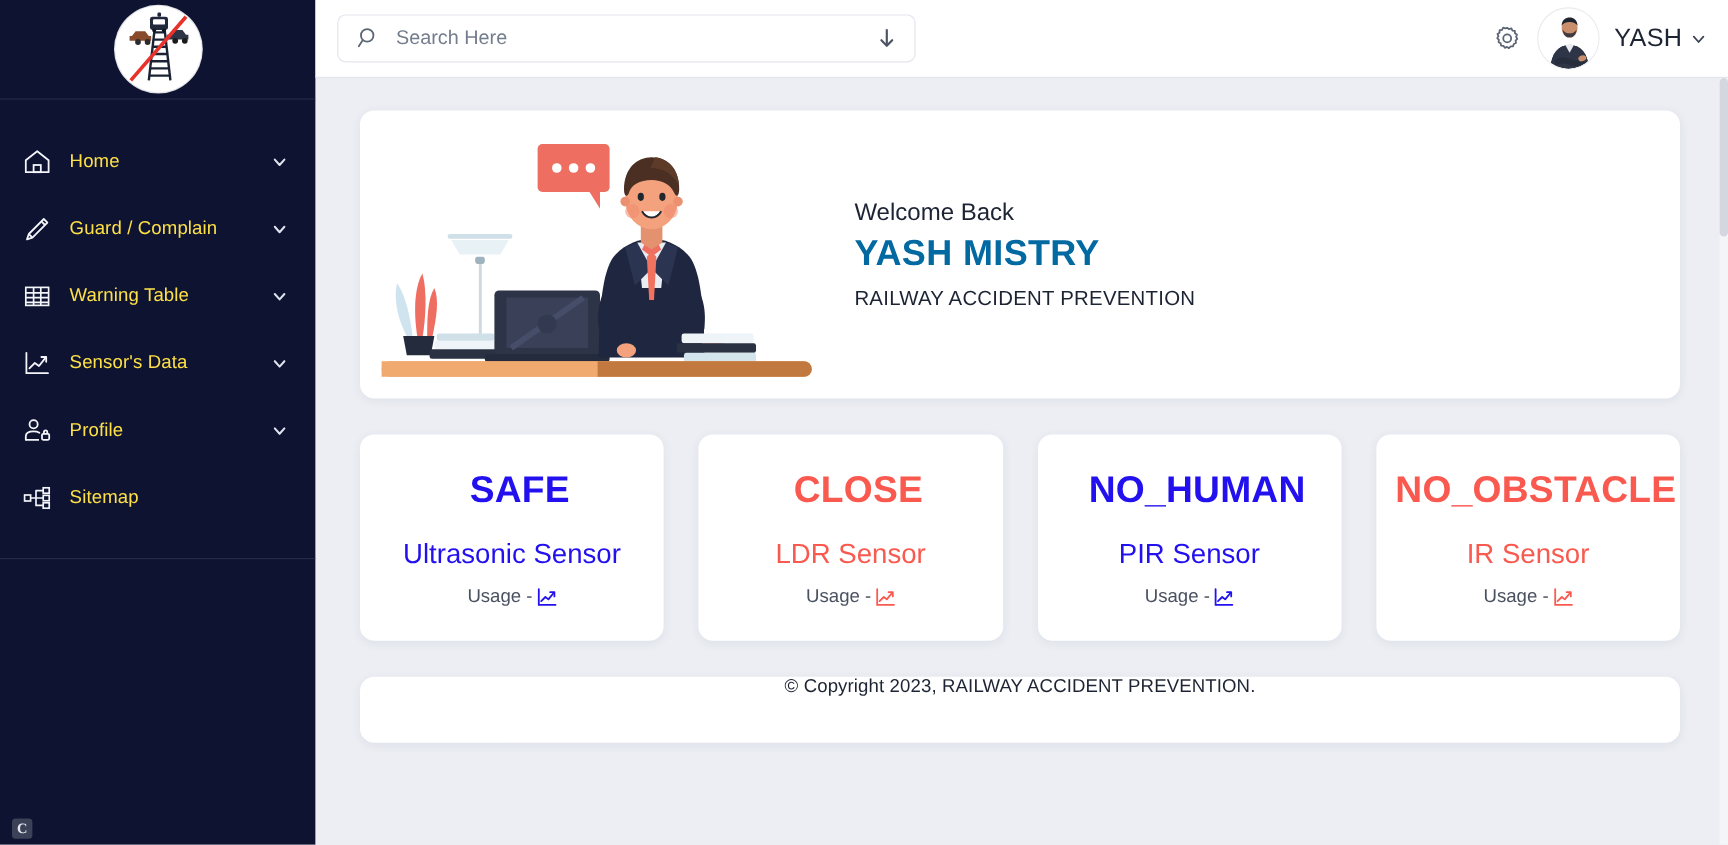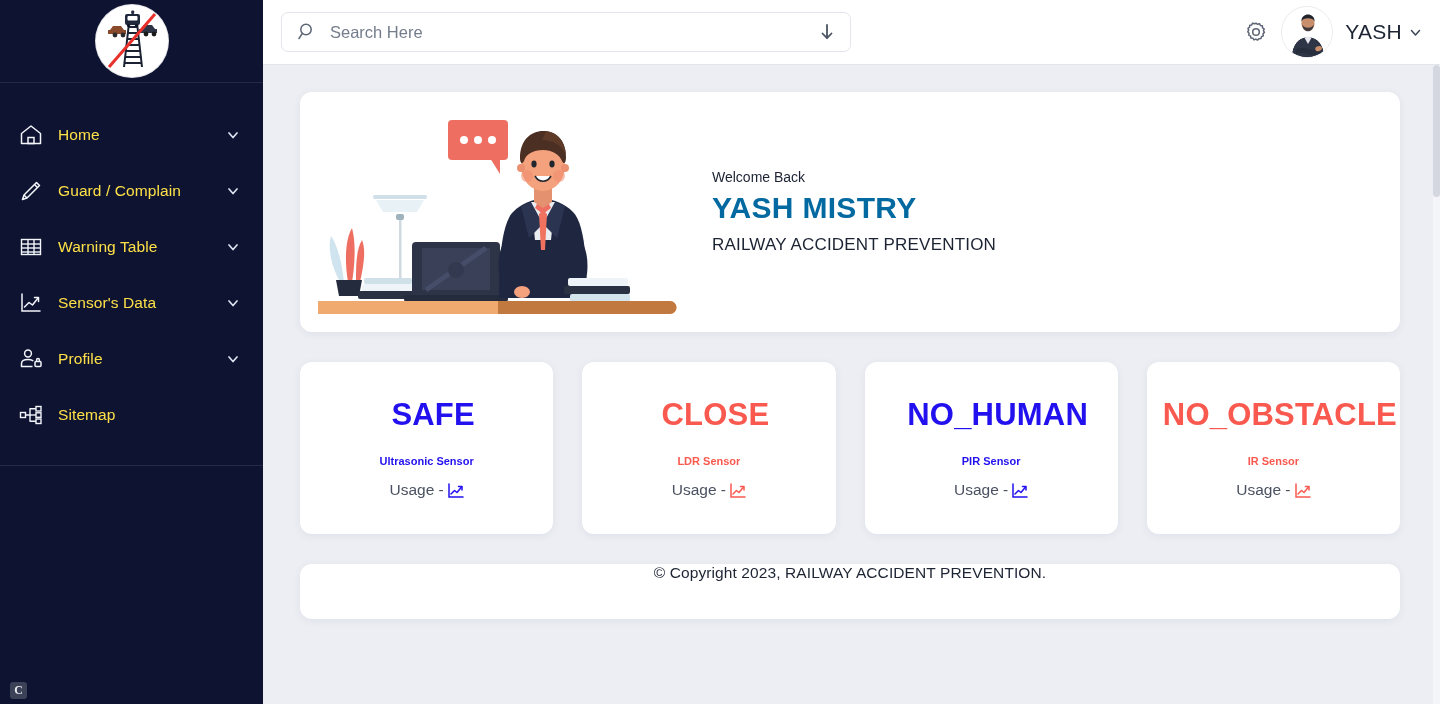--- a/index.html
+++ b/index.html
@@ -125,21 +125,21 @@
     height: 65px;
     flex: 0 0 65px;
     background: #ffffff;
     border-bottom: 1px solid #e2e5ec;
     display: flex;
     align-items: center;
     padding: 0 16px 0 18px;
   }
 
   .search-wrap {
-    width: 570px;
+    width: 482px;
     height: 40px;
     border: 1px solid #e3e6ec;
     border-radius: 7px;
     background: #fff;
     display: flex;
     align-items: center;
     padding: 0 14px 0 14px;
   }
   .search-icon { flex: 0 0 22px; display:flex; align-items:center; }
   .search-input {
@@ -208,21 +208,21 @@
     overflow: hidden;
   }
   .illus-holder {
     width: 390px;
     height: 240px;
     flex: 0 0 390px;
     position: relative;
   }
   .welcome-text { padding-left: 22px; }
   .welcome-hi {
-    font-size: 14px;
+    font-size: 20px;
     color: #1c2333;
     font-weight: normal;
     margin-bottom: 6px;
   }
   .welcome-name {
     font-size: 30px;
     font-weight: bold;
     color: #0369a1;
     letter-spacing: .3px;
     margin-bottom: 10px;
@@ -249,22 +249,22 @@
     cursor: pointer;
   }
   .sensor-status {
     font-size: 31px;
     font-weight: bold;
     letter-spacing: .2px;
     margin-bottom: 22px;
     margin-left: 13px;
   }
   .sensor-name {
-    font-size: 11px;
-    font-weight: bold;
+    font-size: 23px;
+    font-weight: normal;
     margin-bottom: 14px;
   }
   .sensor-usage {
     font-size: 15.5px;
     color: #4a5160;
     display: flex;
     align-items: center;
     gap: 3px;
   }
   .usage-chart-icon { display:inline-flex; align-items:center; }

